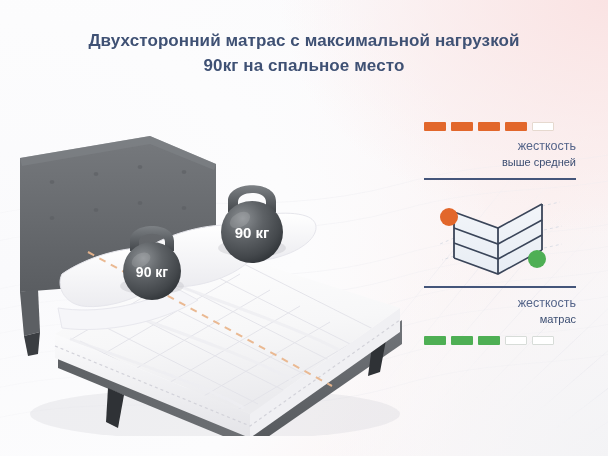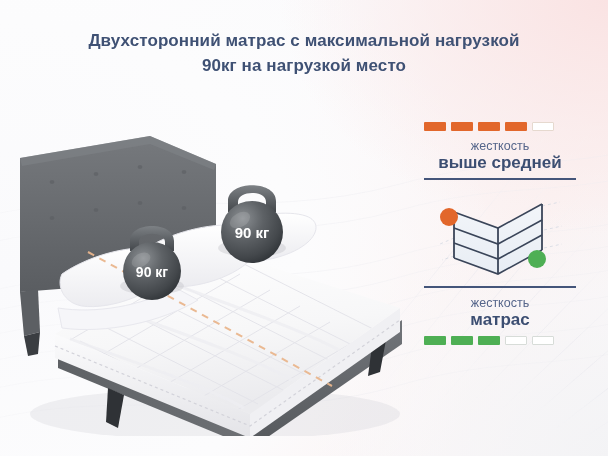--- a/index.html
+++ b/index.html
@@ -36,23 +36,23 @@
 
   
   .panel{position:absolute;left:424px;top:122px;width:152px;z-index:7;}
   .seg-row{display:flex;gap:5px;justify-content:flex-start;}
   .seg{width:22px;height:9px;border-radius:1px;box-sizing:border-box;}
   .seg.on-orange{background:#e2672b;}
   .seg.off-orange{background:#fff;border:1px solid #e6d9cf;}
   .seg.on-green{background:#4eaf54;}
   .seg.off-green{background:#fff;border:1px solid #d7dcd8;}
 
-  .lbl{text-align:center;margin-top:8px;color:#44557a;}
+  .lbl{text-align:right;margin-top:8px;color:#44557a;}
   .lbl .soft{display:block;font-size:12.5px;line-height:15px;font-weight:normal;color:#55658a;}
-  .lbl .strong{display:block;font-size:17px;line-height:17px;font-weight:bold;color:#3c4e72;}
+  .lbl .strong{display:block;font-size:11px;line-height:17px;font-weight:normal;color:#3c4e72;}
   .rule{height:2px;background:#44557a;margin:7px 0 0 0;width:100%;}
 
   .diagram{position:relative;width:152px;height:96px;margin:6px 0 4px 0;}
   .diagram svg{display:block;}
   .dot{position:absolute;border-radius:50%;}
   .dot-orange{width:18px;height:18px;background:#e2672b;left:16px;top:22px;}
   .dot-green{width:18px;height:18px;background:#4eaf54;left:104px;top:64px;}
 
   .panel-bottom{margin-top:2px;}
   .panel-bottom .rule{margin:0 0 8px 0;}
@@ -98,21 +98,21 @@
       <path d="M676,292 L486,456"></path>
       <path d="M684,330 L520,456"></path>
       <path d="M690,368 L556,456"></path>
       <path d="M600,120 L330,450"></path>
       <path d="M578,96 L300,440"></path>
     </g>
   </svg>
 
   <div class="title">
     <span>Двухсторонний матрас с максимальной нагрузкой</span>
-    <span class="l2">90кг на нагрузкой место</span>
+    <span class="l2">90кг на спальное место</span>
   </div>
 
   <div class="scene">
     <svg width="420" height="340" viewBox="0 0 420 340" aria-hidden="true">
       <defs>
         <linearGradient id="hbGrad" x1="0" y1="0" x2="0" y2="1">
           <stop offset="0%" stop-color="#76797d"></stop>
           <stop offset="55%" stop-color="#676a6e"></stop>
           <stop offset="100%" stop-color="#5a5d61"></stop>
         </linearGradient>

